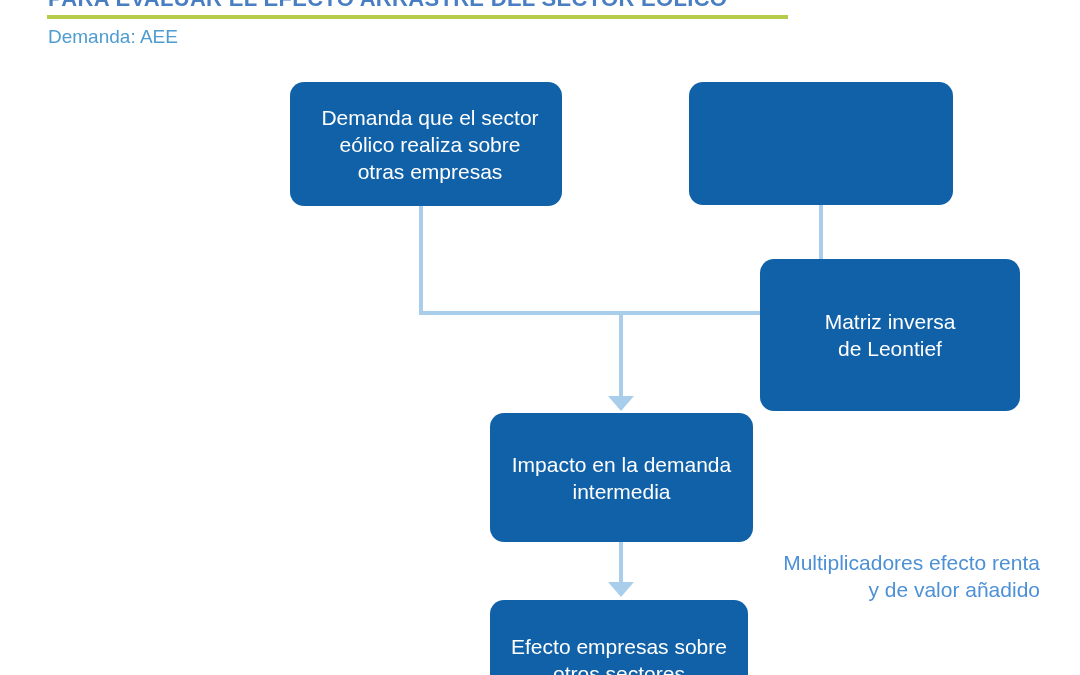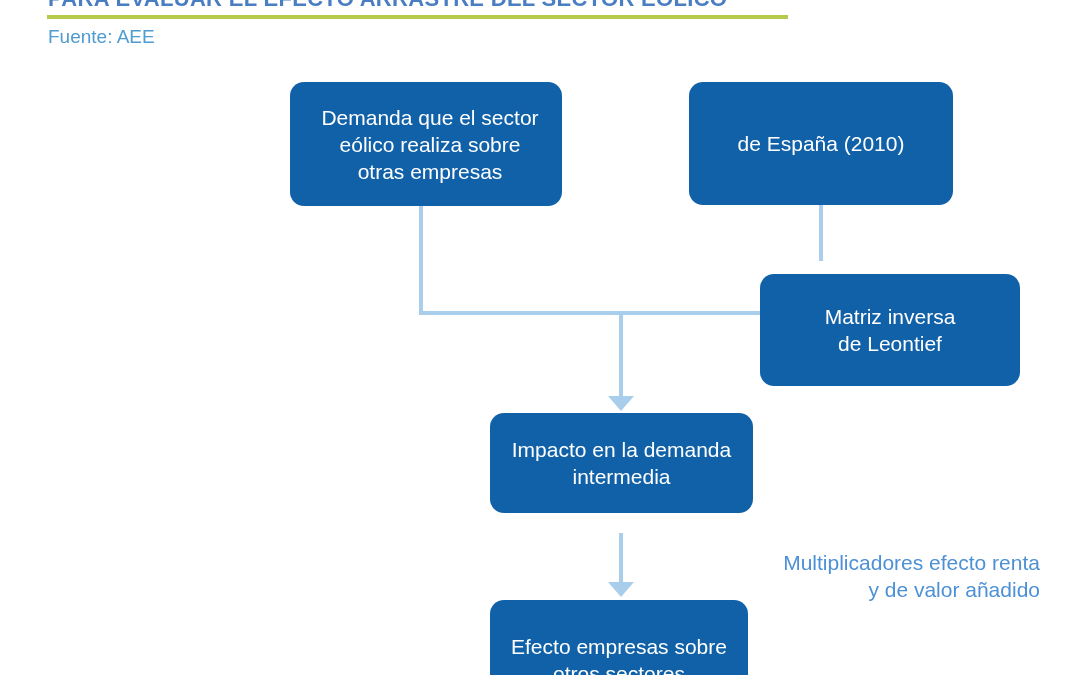--- a/index.html
+++ b/index.html
@@ -50,22 +50,22 @@
     flex-direction: column;
     align-items: center;
     justify-content: center;
     text-align: center;
     font-size: 21px;
     line-height: 27px;
   }
   .node span { display: block; }
   .node-demanda { left: 290px; top: 82px;  width: 264px; height: 124px; padding-left: 8px; }
   .node-tabla   { left: 689px; top: 82px;  width: 264px; height: 123px; }
-  .node-matriz  { left: 760px; top: 259px; width: 260px; height: 112px; margin-top: 15px; }
-  .node-impacto { left: 490px; top: 413px; width: 263px; height: 100px; }
+  .node-matriz  { left: 760px; top: 259px; width: 260px; height: 152px; }
+  .node-impacto { left: 490px; top: 413px; width: 263px; height: 129px; }
   .node-efecto  { left: 490px; top: 600px; width: 258px; height: 120px; }
   .connector {
     position: absolute;
     background: #A8CEEC;
   }
   .conn-demanda-down { left: 419px; top: 205px; width: 4px;   height: 110px; }
   .conn-horizontal   { left: 419px; top: 311px; width: 343px; height: 4px;   }
   .conn-tabla-down   { left: 819px; top: 205px; width: 4px;   height: 56px;  }
   .conn-mid-down     { left: 619px; top: 311px; width: 4px;   height: 86px;  }
   .conn-impacto-down { left: 619px; top: 533px; width: 4px;   height: 51px;  }
@@ -89,38 +89,37 @@
     line-height: 27px;
     color: #4D90D5;
   }
   .annotation span { display: block; }
 </style>
 </head>
 <body>
 
 <div class="page-title">PARA EVALUAR EL EFECTO ARRASTRE DEL SECTOR EÓLICO</div>
 <div class="title-underline"></div>
-<div class="source-label">Fuente: AEE</div>
+<div class="source-label">Demanda: AEE</div>
 
 <div class="connector conn-demanda-down"></div>
 <div class="connector conn-horizontal"></div>
 <div class="connector conn-tabla-down"></div>
 <div class="connector conn-mid-down"></div>
 <div class="arrowhead arrow-impacto"></div>
 <div class="connector conn-impacto-down"></div>
 <div class="arrowhead arrow-efecto"></div>
 
 <div class="node node-demanda">
   <span>Demanda que el sector</span>
   <span>eólico realiza sobre</span>
   <span>otras empresas</span>
 </div>
 
 <div class="node node-tabla">
-  <span>de España (2010)</span>
 </div>
 
 <div class="node node-matriz">
   <span>Matriz inversa</span>
   <span>de Leontief</span>
 </div>
 
 <div class="node node-impacto">
   <span>Impacto en la demanda</span>
   <span>intermedia</span>

